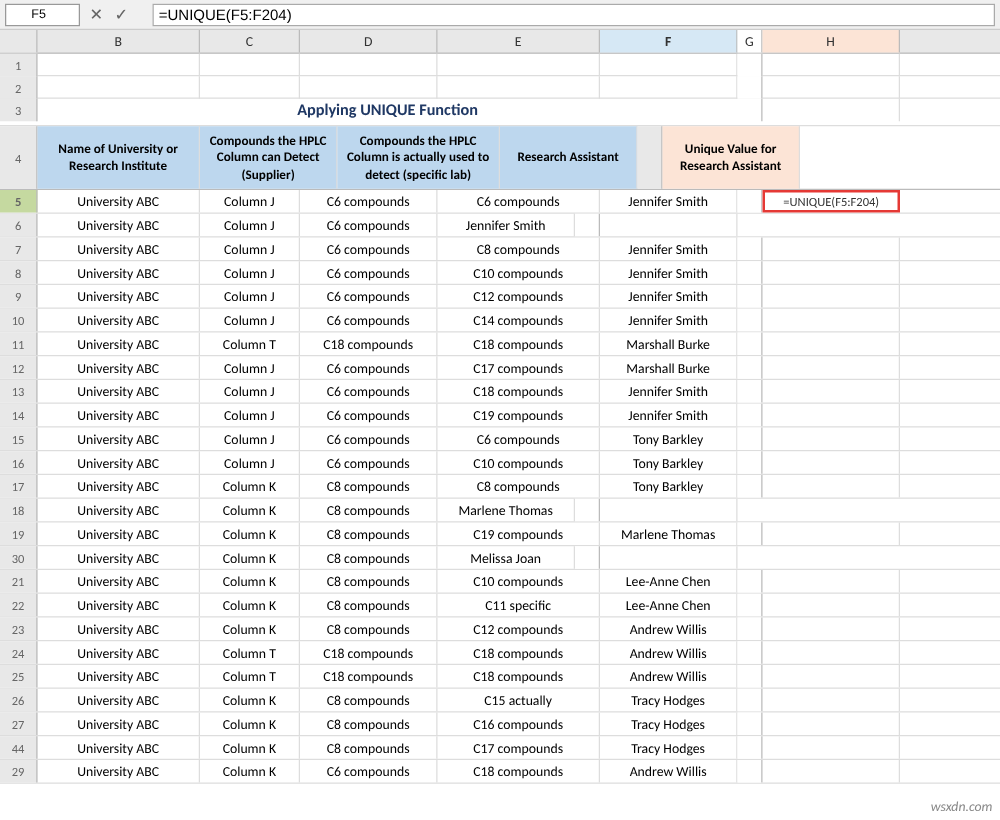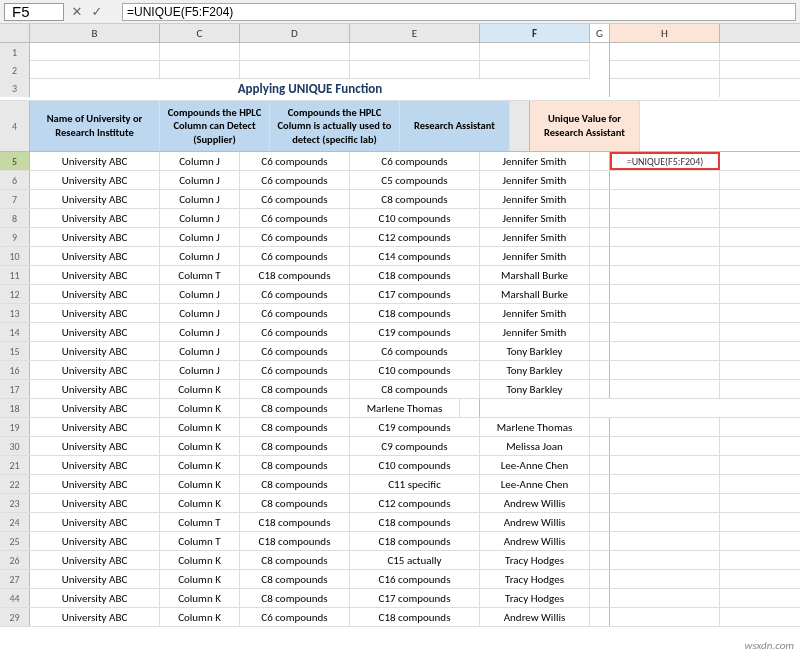--- a/index.html
+++ b/index.html
@@ -8,22 +8,22 @@
       font-size: 12px;
       background: #fff;
       width: 800px;
       height: 656px;
       overflow: hidden;
     }
     .cell-ref-box {
       width: 60px;
       height: 18px;
       border: 1px solid #999;
-      font-size: 15px;
-      padding: 0 7px;
+      font-size: 10px;
+      padding: 0 20px;
       background: #fff;
     }
     .formula-icons {
       display: flex;
       gap: 2px;
       align-items: center;
       font-size: 13px;
       color: #555;
     }
     .formula-icon {
@@ -282,21 +282,20 @@
     <div class="cell col-e" style="justify-content:center;">C6 compounds</div>
     <div class="cell col-f" style="justify-content:center;">Jennifer Smith</div>
     <div class="cell col-g"></div>
     <div class="cell col-h formula-cell" style="justify-content:center; font-size:10px;">=UNIQUE(F5:F204)</div>
   </div>
       <div class="grid-row">
     <div class="row-num">6</div>
     <div class="cell col-b" style="justify-content:center;">University ABC</div>
     <div class="cell col-c" style="justify-content:center;">Column J</div>
     <div class="cell col-d" style="justify-content:center;">C6 compounds</div>
-    <div class="cell col-e" style="justify-content:center;">C5 compounds</div>
     <div class="cell col-f" style="justify-content:center;">Jennifer Smith</div>
     <div class="cell col-g"></div>
     <div class="cell col-h" style="justify-content:center; font-size:10px;"></div>
   </div>
       <div class="grid-row">
     <div class="row-num">7</div>
     <div class="cell col-b" style="justify-content:center;">University ABC</div>
     <div class="cell col-c" style="justify-content:center;">Column J</div>
     <div class="cell col-d" style="justify-content:center;">C6 compounds</div>
     <div class="cell col-e" style="justify-content:center;">C8 compounds</div>
@@ -421,21 +420,20 @@
     <div class="cell col-e" style="justify-content:center;">C19 compounds</div>
     <div class="cell col-f" style="justify-content:center;">Marlene Thomas</div>
     <div class="cell col-g"></div>
     <div class="cell col-h" style="justify-content:center; font-size:10px;"></div>
   </div>
       <div class="grid-row">
     <div class="row-num">30</div>
     <div class="cell col-b" style="justify-content:center;">University ABC</div>
     <div class="cell col-c" style="justify-content:center;">Column K</div>
     <div class="cell col-d" style="justify-content:center;">C8 compounds</div>
-    <div class="cell col-e" style="justify-content:center;">C9 compounds</div>
     <div class="cell col-f" style="justify-content:center;">Melissa Joan</div>
     <div class="cell col-g"></div>
     <div class="cell col-h" style="justify-content:center; font-size:10px;"></div>
   </div>
       <div class="grid-row">
     <div class="row-num">21</div>
     <div class="cell col-b" style="justify-content:center;">University ABC</div>
     <div class="cell col-c" style="justify-content:center;">Column K</div>
     <div class="cell col-d" style="justify-content:center;">C8 compounds</div>
     <div class="cell col-e" style="justify-content:center;">C10 compounds</div>

